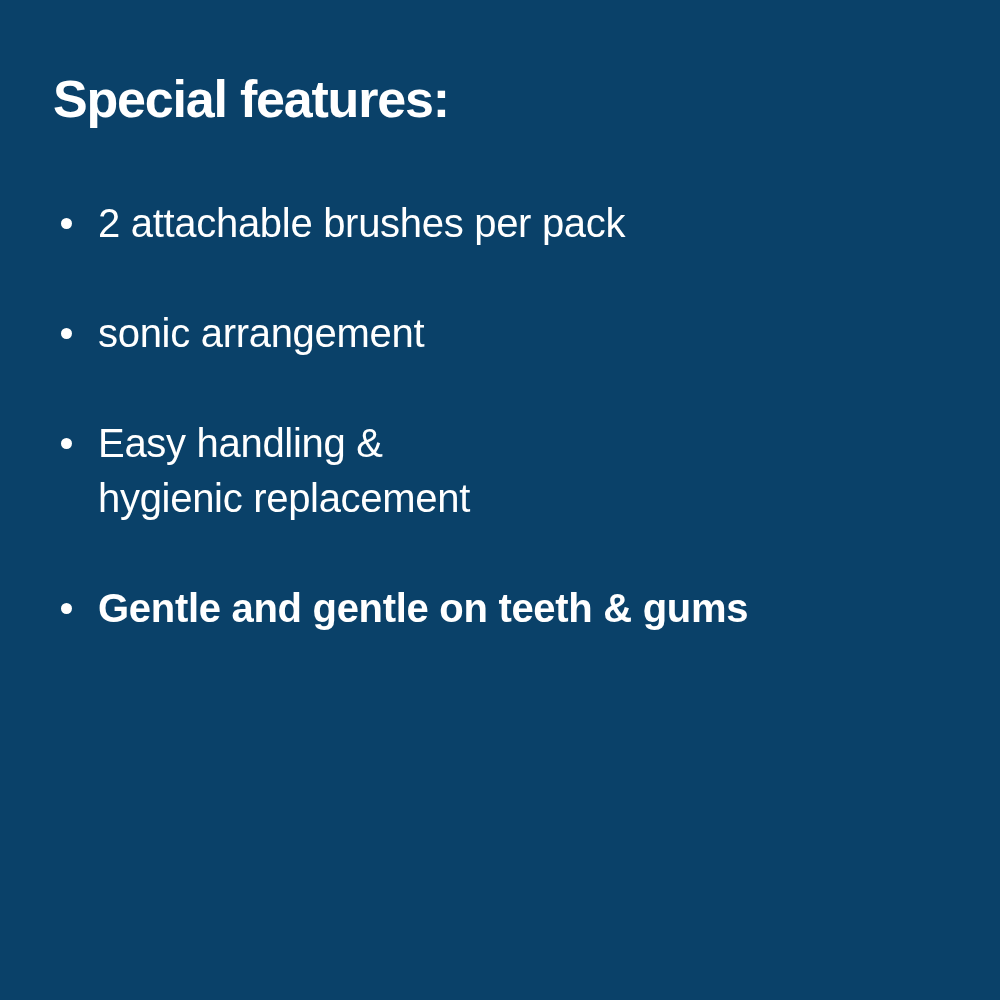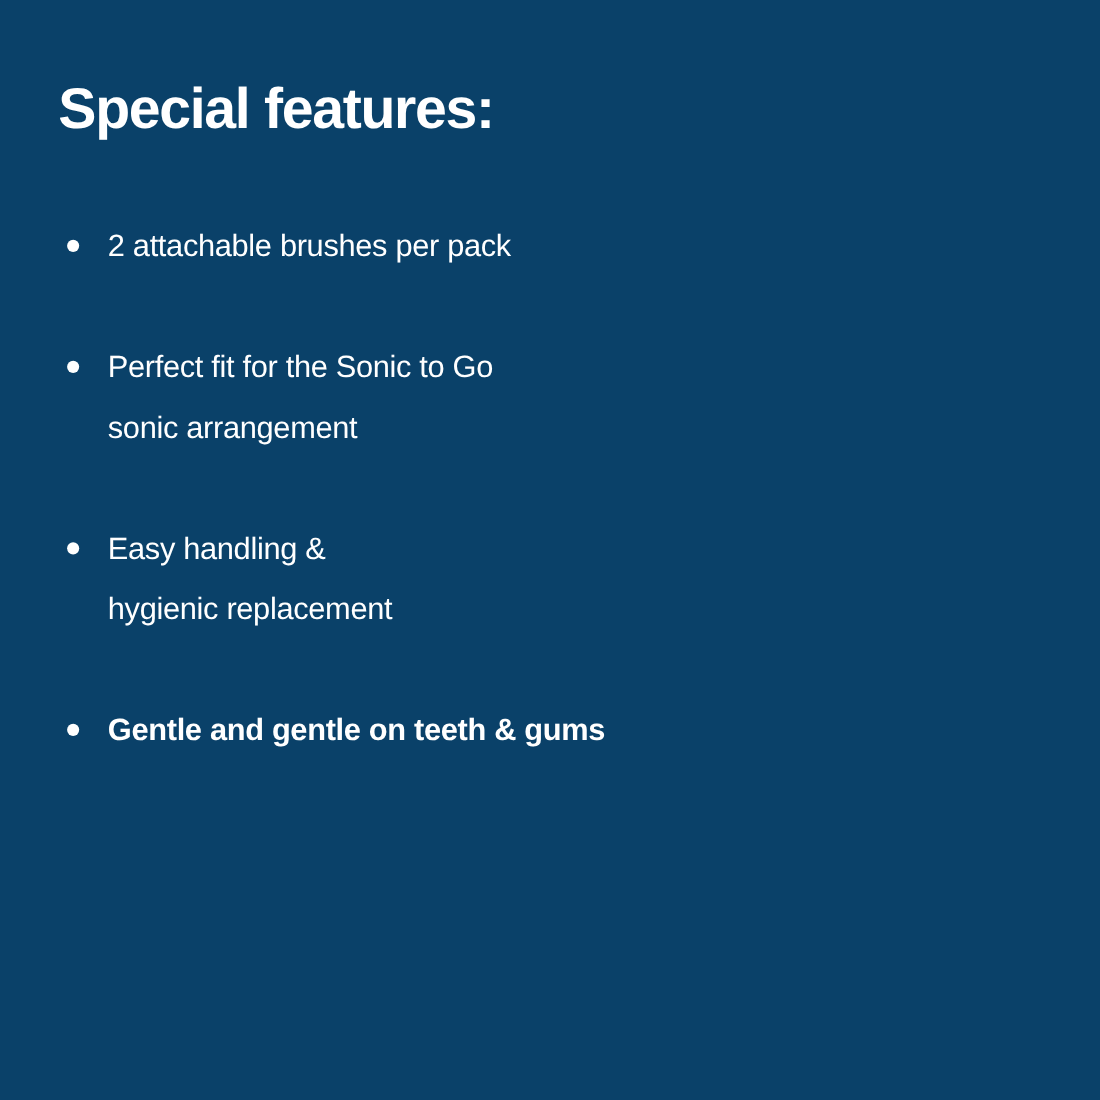--- a/index.html
+++ b/index.html
@@ -42,21 +42,21 @@
     list-style: none;
     margin: 0;
     padding: 0;
   }
 
   .feature-item {
     position: relative;
     padding-left: 45px;
     margin-bottom: 55px;
     color: #ffffff;
-    font-size: 28px;
+    font-size: 40px;
     font-weight: 400;
     line-height: 55px;
     letter-spacing: -0.3px;
   }
 
   .feature-item:last-child {
     margin-bottom: 0;
     font-weight: bold;
   }
 
@@ -85,21 +85,20 @@
   <ul class="feature-list">
 
     <li class="feature-item">
       <span class="bullet-dot"></span>
       <span class="feature-line">2 attachable brushes per pack</span>
     </li>
 
 
     <li class="feature-item">
       <span class="bullet-dot"></span>
-      <span class="feature-line">Perfect fit for the Sonic to Go</span>
       <span class="feature-line">sonic arrangement</span>
     </li>
 
     <li class="feature-item">
       <span class="bullet-dot"></span>
       <span class="feature-line">Easy handling &amp;</span>
       <span class="feature-line">hygienic replacement</span>
     </li>
 
     <li class="feature-item">

